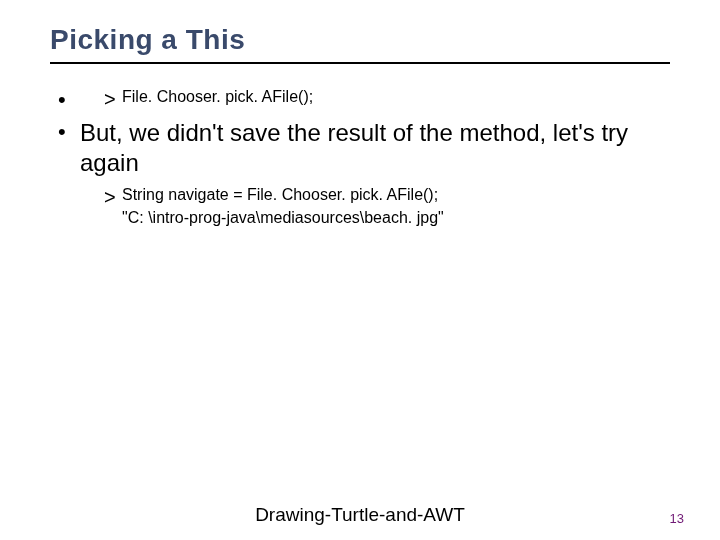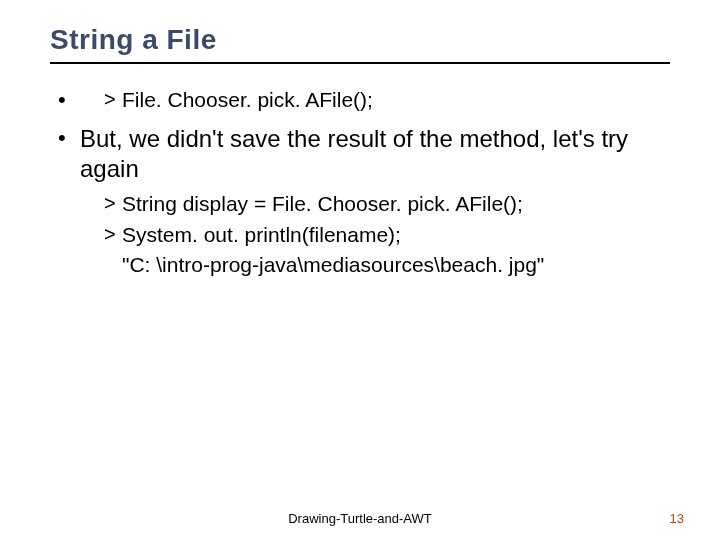--- a/index.html
+++ b/index.html
@@ -45,70 +45,69 @@
     position: absolute;
     left: 6px;
     top: 0;
     font-size: 22px;
   }
   .sub {
     margin: 6px 0 10px 0;
     padding-left: 24px;
   }
   .sub .line {
-    font-size: 21px;
+    font-size: 16px;
     line-height: 1.35;
     margin: 2px 0;
     padding-left: 18px;
     position: relative;
   }
   .sub .line.prompt::before {
     content: ">";
     position: absolute;
     left: 0;
     top: 0;
     font-size: 20px;
   }
   .footer-name {
     position: absolute;
     bottom: 14px;
     left: 0;
     width: 100%;
     text-align: center;
-    font-size: 13px;
+    font-size: 19px;
     color: #000;
   }
   .footer-num {
     position: absolute;
     bottom: 14px;
     right: 36px;
     font-size: 13px;
-    color: #c2410c;
+    color: #701a75;
   }
 </style>
 </head>
 <body>
 
 <div class="slide">
 
-  <div class="title">String  a File</div>
+  <div class="title">Picking  a This</div>
 
   <ul class="top">
 
     <li>
       <div class="sub">
         <div class="line prompt">File. Chooser. pick. AFile();</div>
       </div>
     </li>
 
     <li>
       <span>But, we didn't save the result of the method, let's try again</span>
       <div class="sub">
-        <div class="line prompt">String display = File. Chooser. pick. AFile();</div>
-        <div class="line prompt">System. out. println(filename);</div>
+        <div class="line prompt">String navigate = File. Chooser. pick. AFile();</div>
         <div class="line">"C: \intro-prog-java\mediasources\beach. jpg"</div>
       </div>
     </li>
 
   </ul>
 
   <div class="footer-name">Drawing-Turtle-and-AWT</div>
   <div class="footer-num">13</div>
 
 </div>

